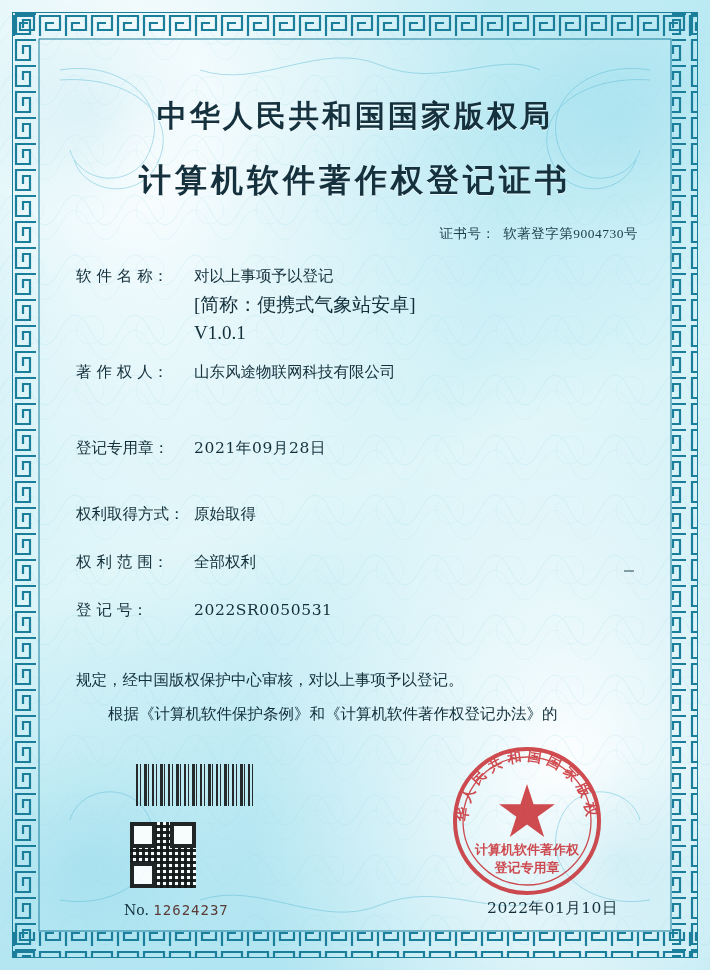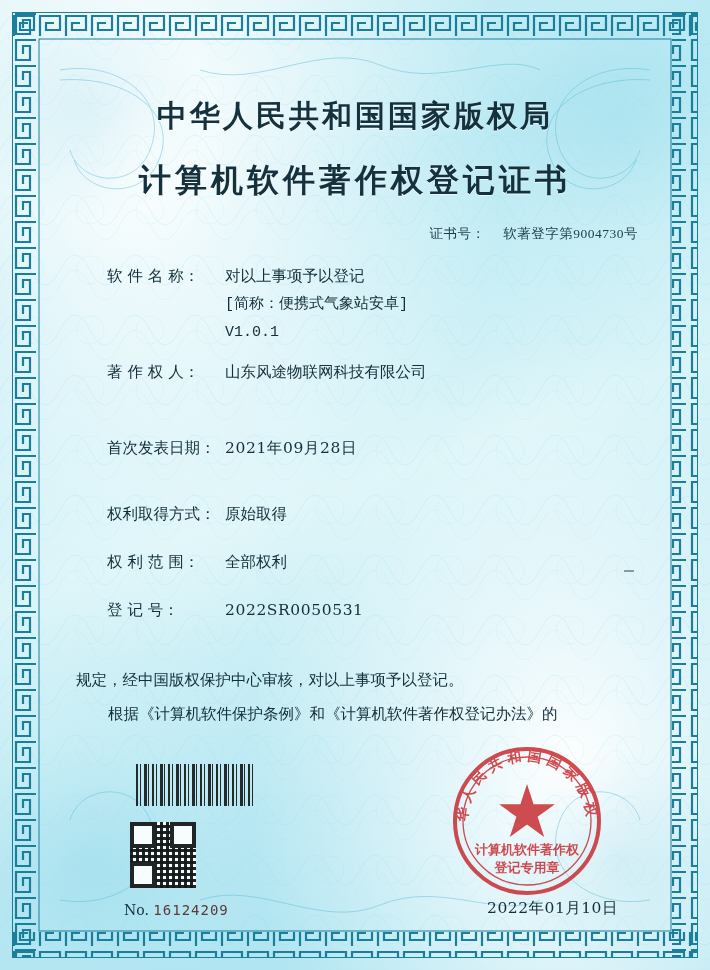--- a/index.html
+++ b/index.html
@@ -76,57 +76,56 @@
   }
 
   .cert-no-row {
     margin-top: 22px;
     text-align: right;
     padding-right: 14px;
     font-size: 13.5px;
     color: #1b3d49;
     letter-spacing: 0.5px;
   }
-  .cert-no-row .cert-no-label { margin-right: 14px; }
+  .cert-no-row .cert-no-label { margin-right: 4px; }
   .cert-no-row .cert-no-value { letter-spacing: 0.5px; }
 
   .fields {
     margin-top: 18px;
     padding-left: 18px;
   }
   .field-row {
     display: flex;
     align-items: flex-start;
     margin-bottom: 0;
   }
   .field-label {
     width: 118px;
     flex: 0 0 118px;
     font-size: 15.5px;
     color: #132f3a;
     font-family: "DejaVu Serif", "Liberation Serif", serif;
     white-space: pre;
     line-height: 30px;
-    margin-left: 31px;
   }
   .field-value {
     font-size: 15.5px;
     color: #132f3a;
     font-family: "DejaVu Serif", "Liberation Serif", serif;
     line-height: 30px;
   }
   .field-value.mono-ish {
     font-family: "DejaVu Serif", "Liberation Serif", serif;
     letter-spacing: 0.6px;
   }
   .software-sub {
-    font-size: 15px;
+    font-size: 19px;
     color: #132f3a;
     line-height: 28px;
-    font-family: Liberation Mono, monospace;
+    font-family: Liberation Serif, serif;
   }
   .gap-lg { height: 46px; }
   .gap-md { height: 18px; }
   .gap-sm { height: 10px; }
 
   .paragraph {
     margin-top: 38px;
     padding-left: 18px;
     padding-right: 6px;
     font-size: 15.5px;
@@ -309,21 +308,21 @@
       <div class="gap-sm"></div>
 
       <div class="field-row">
         <div class="field-label">著 作 权 人：</div>
         <div class="field-value">山东风途物联网科技有限公司</div>
       </div>
 
       <div class="gap-lg"></div>
 
       <div class="field-row">
-        <div class="field-label">首次发表日期：</div>
+        <div class="field-label">登记专用章：</div>
         <div class="field-value mono-ish">2021年09月28日</div>
       </div>
 
       <div class="gap-md"></div>
 
       <div class="field-row">
       </div>
 
       <div class="gap-md"></div>
 
@@ -360,21 +359,21 @@
       <div class="barcode"></div>
 
       <div class="qrcode">
         <div class="qr-corner qr-c1"></div>
         <div class="qr-corner qr-c2"></div>
         <div class="qr-corner qr-c3"></div>
       </div>
 
       <div class="serial">
         <span>No.</span>
-        <span class="serial-num">16124209</span>
+        <span class="serial-num">12624237</span>
       </div>
 
       <div class="issue-date">2022年01月10日</div>
 
       <svg class="seal" viewBox="0 0 158 158">
         <defs>
           <path id="sealArc" d="M 19,79 A 60,60 0 1 1 139,79"></path>
         </defs>
         <circle cx="79" cy="79" r="72" fill="none" stroke="#c7252a" stroke-width="4"></circle>
         <circle cx="79" cy="79" r="64" fill="none" stroke="#c7252a" stroke-width="1.3"></circle>

